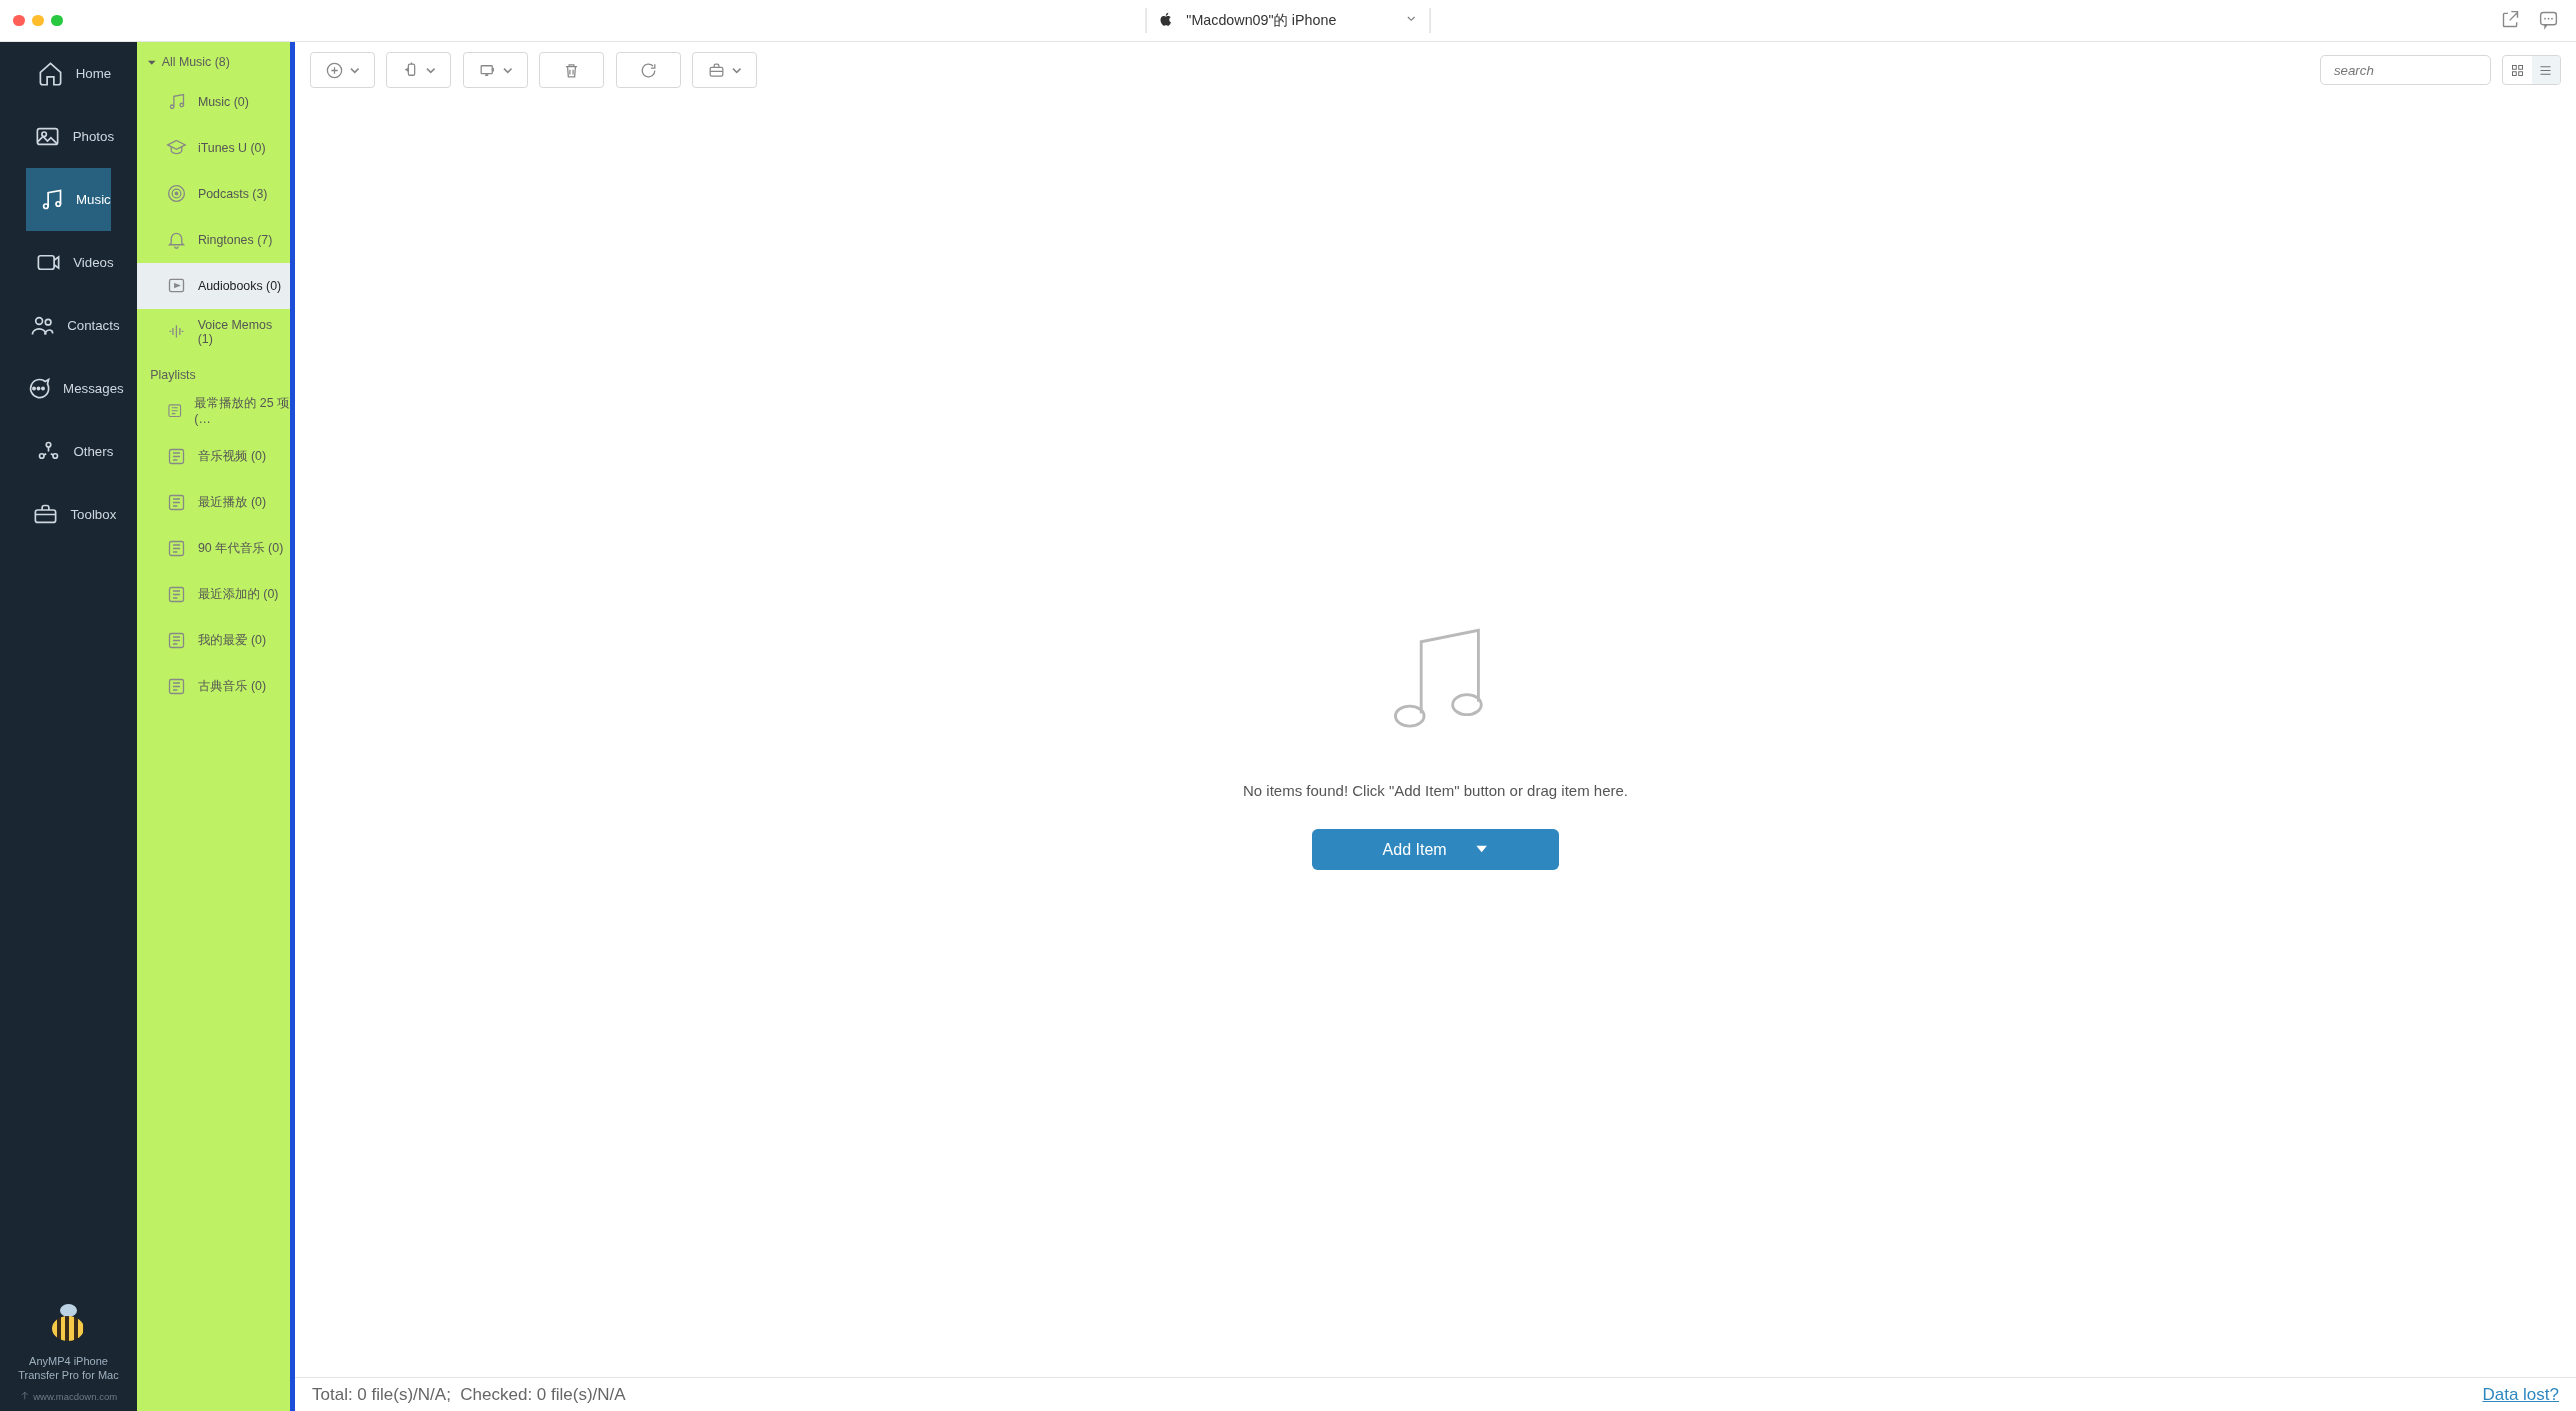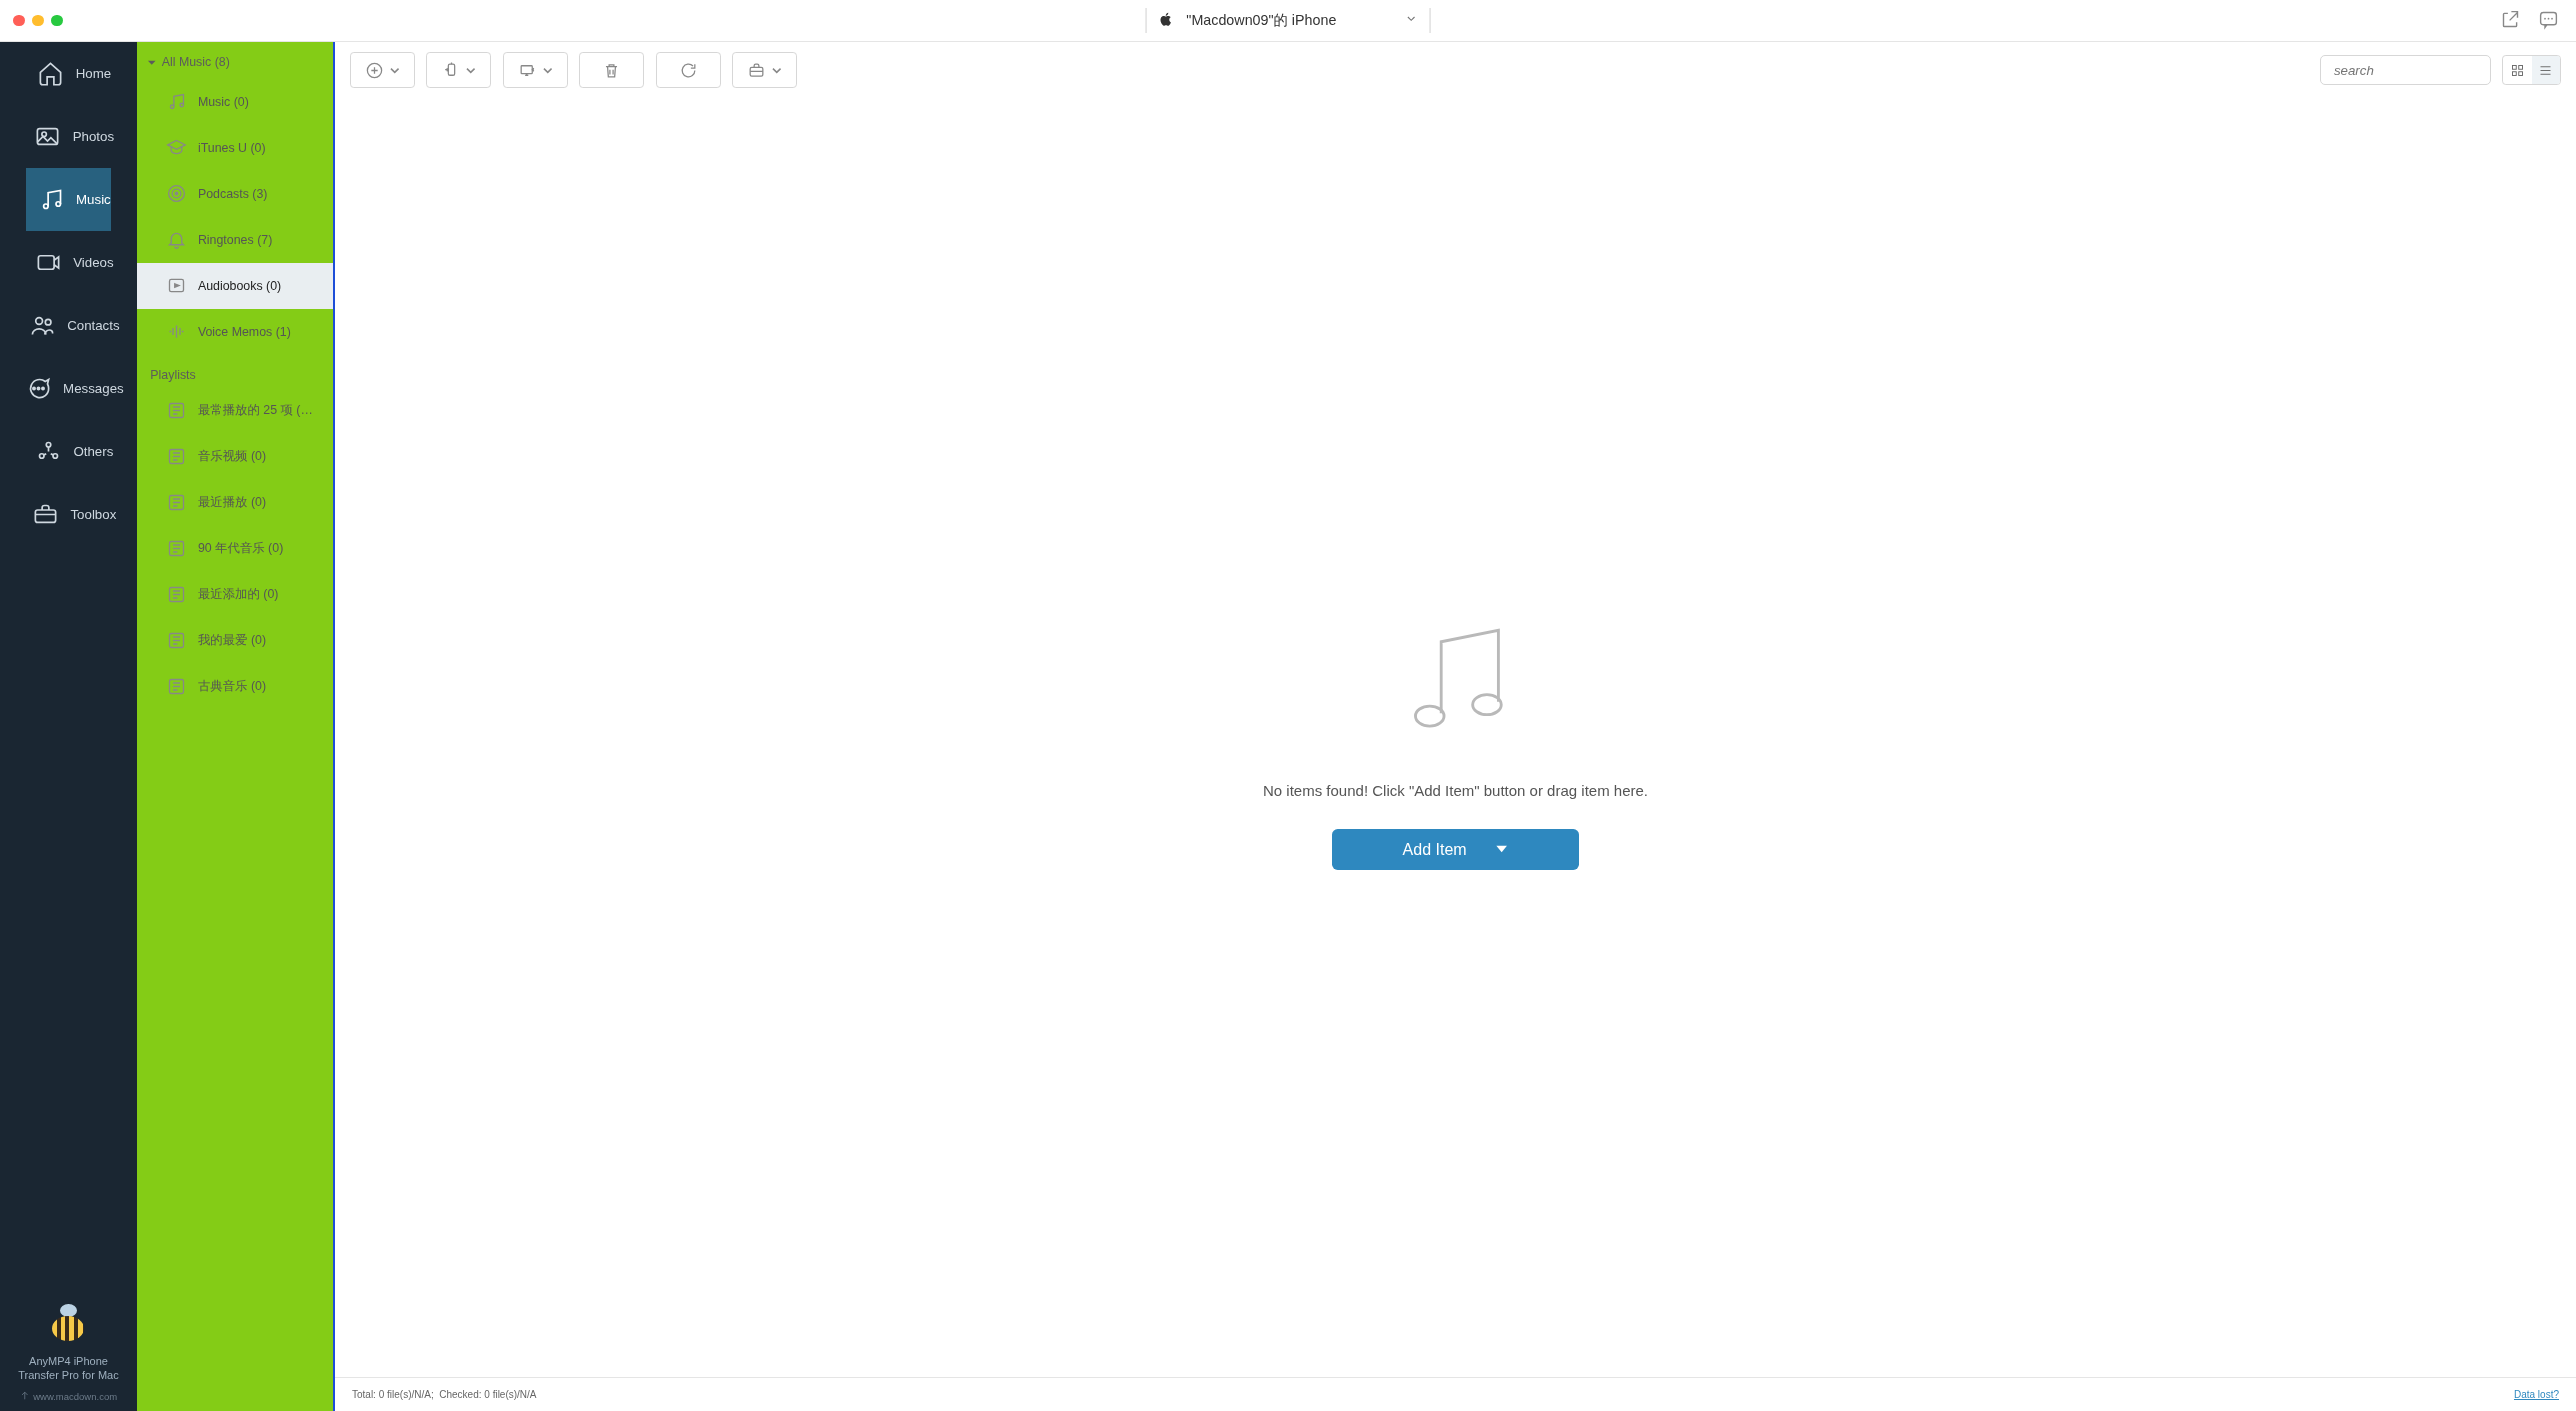--- a/index.html
+++ b/index.html
@@ -33,21 +33,21 @@
     .nav-item.active .nav-icon svg { stroke: #fff; }
     .nav-spacer { flex: 1; }
     .brand { text-align: center; padding-bottom: 9.5px; }
     .bee { width: 51px; height: 46px; margin: 0 auto 7.6px; position: relative; }
     .bee-body { width: 32px; height: 25px; background: repeating-linear-gradient(90deg,#f7c948 0 4.8px,#3a2b1a 4.8px 8.6px); border-radius: 50%; position: absolute; bottom: 5.7px; left: 9.5px; }
     .bee-wing { width: 17px; height: 13.3px; background: #cde6f7; border-radius: 50%; position: absolute; top: 3.8px; left: 17px; opacity: .9; }
     .brand-text { font-size: 11px; color: #9fb0bf; line-height: 1.3; }
     .brand-url { font-size: 9.5px; color: #6c7b89; margin-top: 8px; display: flex; align-items: center; justify-content: center; gap: 3.8px; }
 
     
-    .midcol { width: 198px; background: #84cc16; border-right: 2px solid #1d4ed8; overflow-y: auto; }
+    .midcol { width: 158px; background: #bef264; border-right: 5px solid #1d4ed8; overflow-y: auto; }
     .mid-header { padding: 13.3px 9.5px 9.5px 9.5px; display: flex; align-items: center; gap: 5.7px; color: #5c5c5c; font-size: 12.4px; }
     .mid-header svg { width: 9.5px; height: 9.5px; }
     .mid-item { height: 46px; display: flex; align-items: center; padding-left: 28.5px; gap: 11.4px; color: #555; font-size: 12.4px; cursor: pointer; }
     .mid-item.selected { background: #e9eef1; color: #222; }
     .mid-icon { width: 21px; height: 21px; display: flex; align-items: center; justify-content: center; }
     .mid-icon svg { stroke: #888; fill: none; stroke-width: 1.5; }
     .mid-section-label { padding: 13.3px 9.5px 5.7px 13.3px; color: #5c5c5c; font-size: 12.4px; }
 
     
     .content { flex: 1; display: flex; flex-direction: column; background: #fff; min-width: 0; }
@@ -63,21 +63,21 @@
     .vt.active { background: #eef3f6; }
     .vt svg { width: 15px; height: 15px; stroke: #666; fill: none; stroke-width: 1.5; }
 
     .empty-area { flex: 1; display: flex; flex-direction: column; align-items: center; justify-content: center; gap: 30px; }
     .empty-note { color: #555; font-size: 15px; }
     .big-music-icon svg { width: 143px; height: 143px; stroke: #b9b9b9; fill: none; stroke-width: 2; }
     .add-item-btn { width: 247px; height: 41px; background: #2e88bf; color: #fff; border-radius: 5.7px; display: flex; align-items: center; justify-content: center; gap: 28.5px; font-size: 16px; cursor: pointer; }
     .add-item-btn svg { fill: #fff; }
 
     
-    .statusbar { height: 34px; border-top: 1px solid #e5e5e5; display: flex; align-items: center; padding: 0 17px; font-size: 10px; color: #666; }
+    .statusbar { height: 34px; border-top: 1px solid #e5e5e5; display: flex; align-items: center; padding: 0 17px; font-size: 17px; color: #666; }
     .statusbar .right { margin-left: auto; }
     .statusbar a { color: #2e88bf; text-decoration: underline; cursor: pointer; }
   </style>
 </head>
 <body>
 
 <div class="titlebar">
   <div class="traffic-lights">
     <div class="tl tl-close"></div>
     <div class="tl tl-min"></div>

